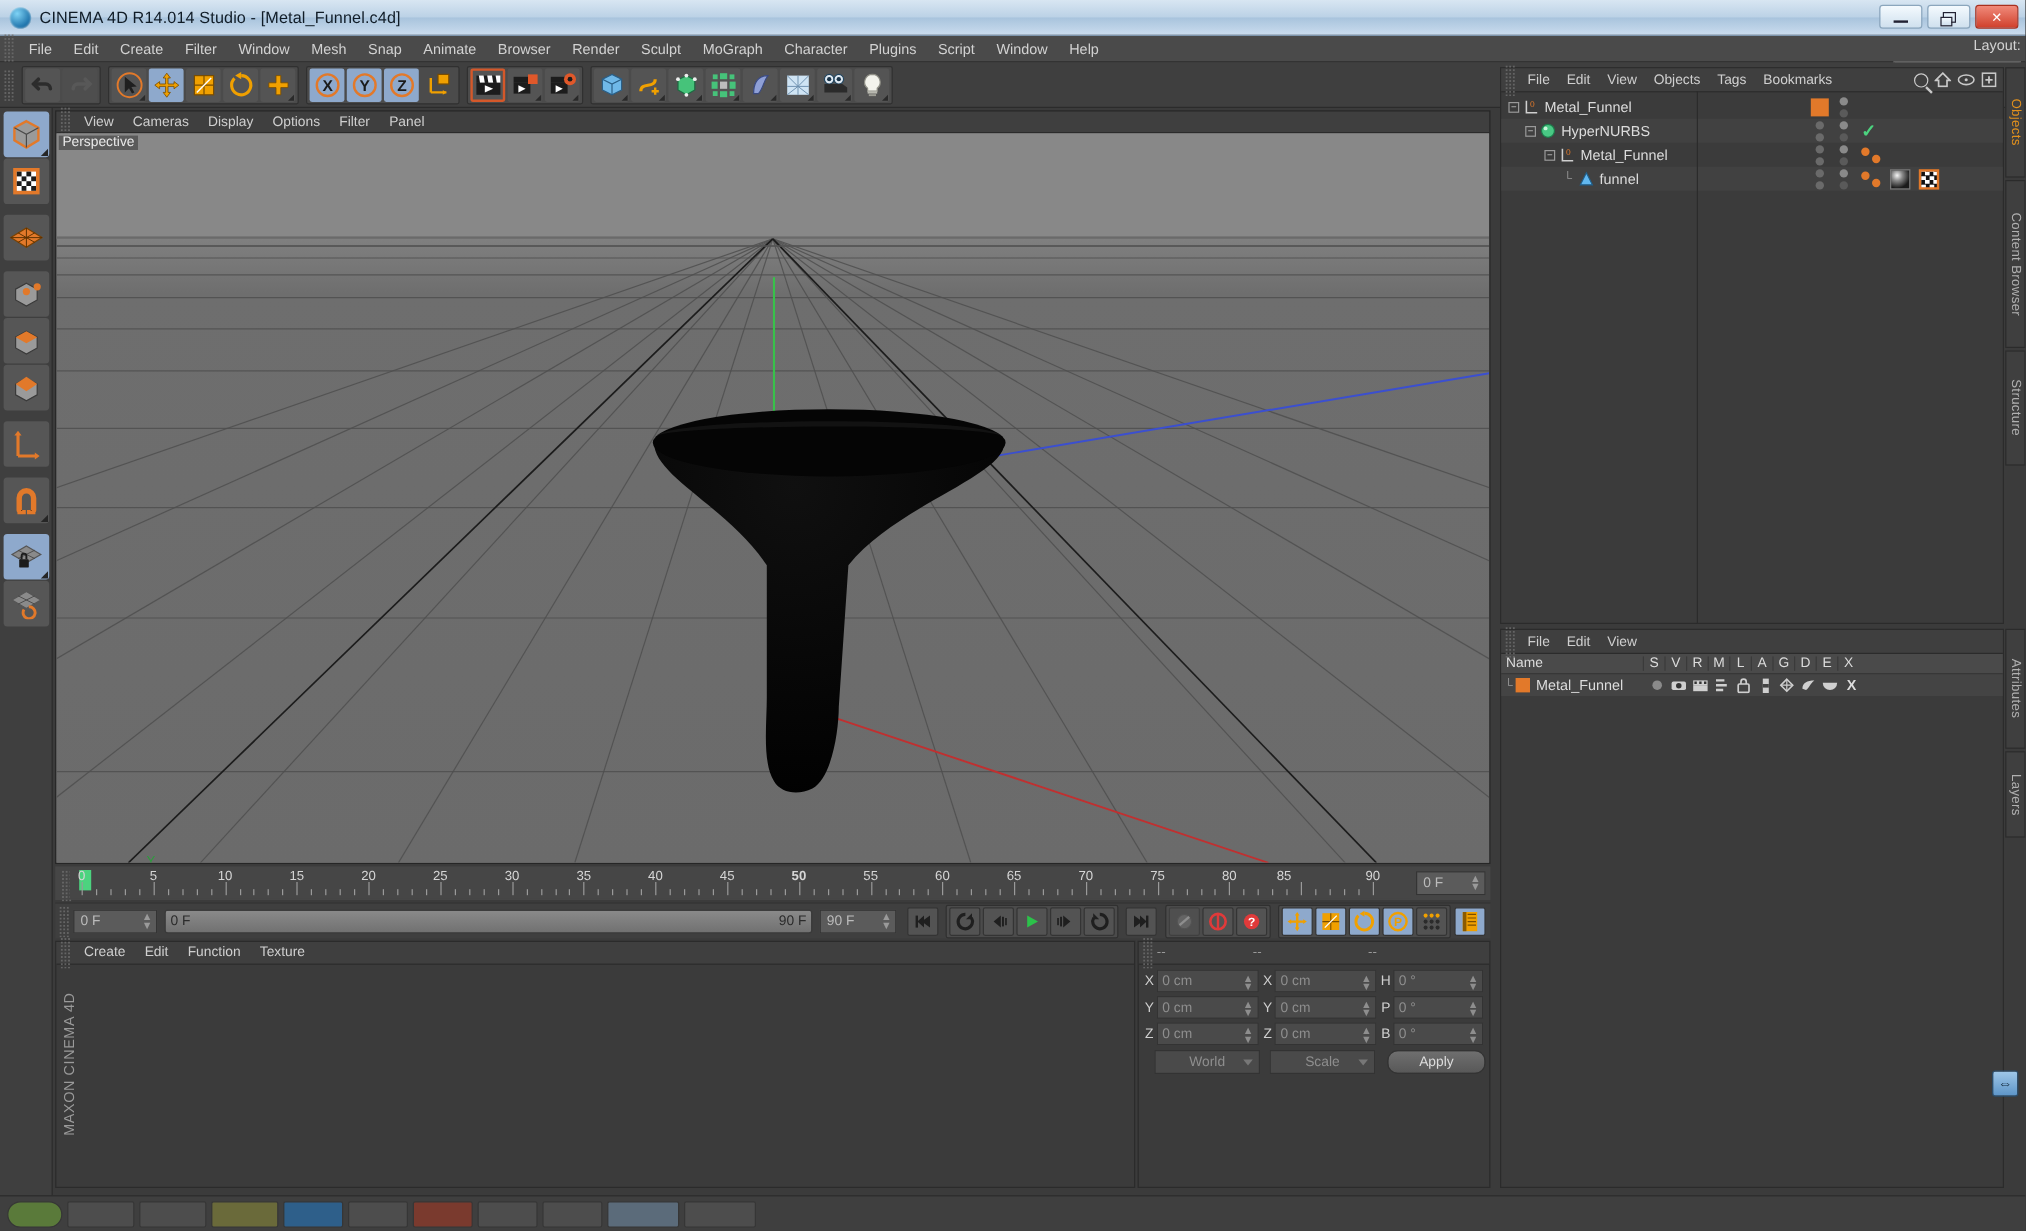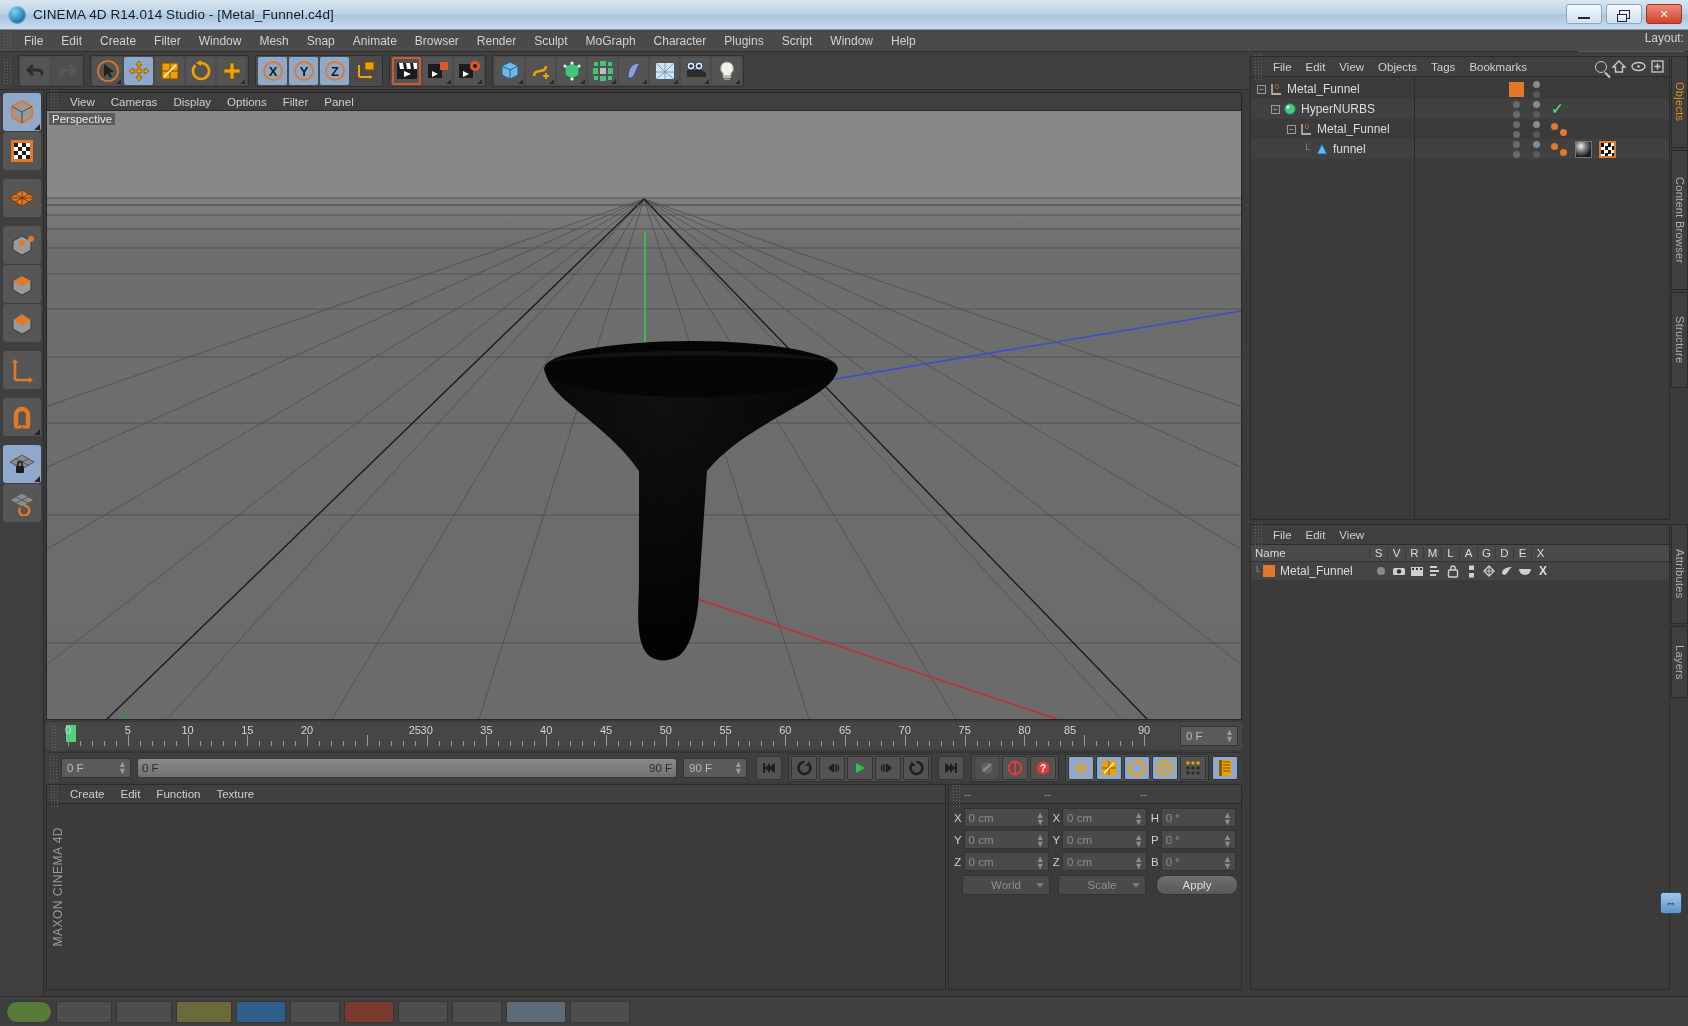--- a/index.html
+++ b/index.html
@@ -688,26 +688,26 @@
       <div class="tick" style="left: 1038.18px; height: 5px;"></div>
       <div class="tick" style="left: 1050.13px; height: 5px;"></div>
       <div class="tick" style="left: 1062.09px; height: 5px;"></div>
       <div class="tick" style="left: 1074.04px; height: 5px;"></div>
       <div class="tick" style="left: 1086px; height: 11px;"></div>
       <div class="num" style="left: 10px;">0</div>
       <div class="num" style="left: 69.7778px;">5</div>
       <div class="num" style="left: 129.556px;">10</div>
       <div class="num" style="left: 189.333px;">15</div>
       <div class="num" style="left: 249.111px;">20</div>
-      <div class="num" style="left: 308.889px; margin-left: 48px;">25</div>
+      <div class="num" style="left: 308.889px;">25</div>
       <div class="num" style="left: 368.667px;">30</div>
       <div class="num" style="left: 428.444px;">35</div>
       <div class="num" style="left: 488.222px;">40</div>
       <div class="num" style="left: 548px;">45</div>
-      <div class="num" style="left: 607.778px;">50</div>
+      <div class="num" style="left: 607.778px; font-weight: bold;">50</div>
       <div class="num" style="left: 667.556px;">55</div>
       <div class="num" style="left: 727.333px;">60</div>
       <div class="num" style="left: 787.111px;">65</div>
       <div class="num" style="left: 846.889px;">70</div>
       <div class="num" style="left: 906.667px;">75</div>
       <div class="num" style="left: 966.444px;">80</div>
       <div class="num" style="left: 1012px;">85</div>
       <div class="num" style="left: 1086px;">90</div>
     </div>
   <div class="numbox" style="width:58px;margin:0 4px">

